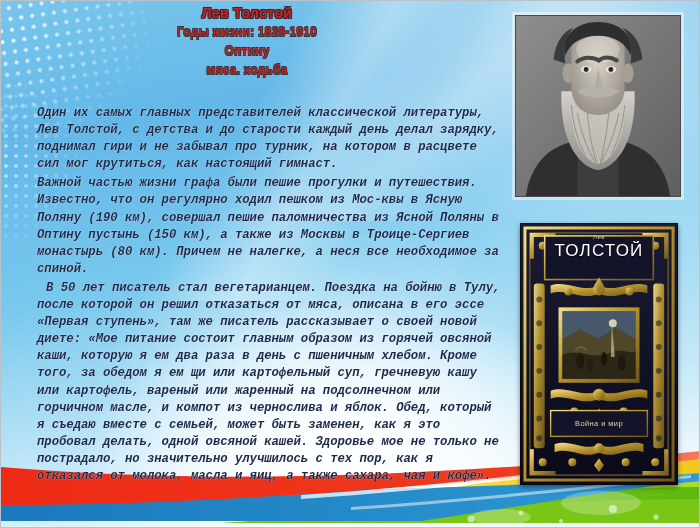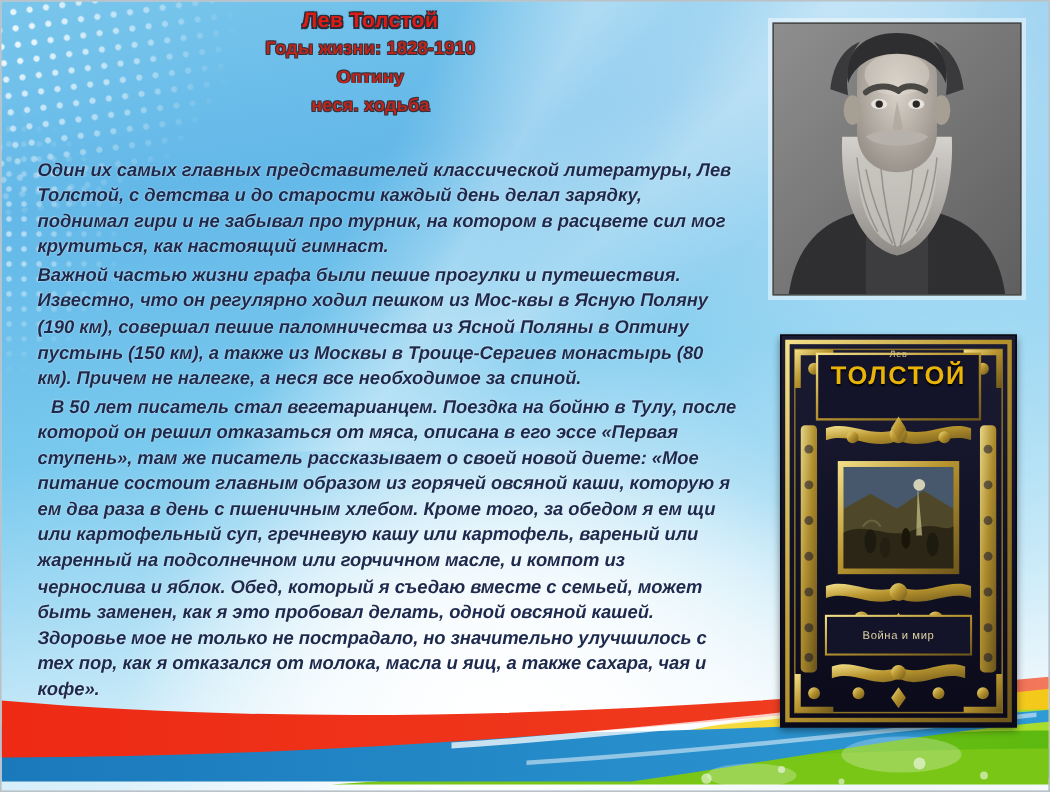--- a/index.html
+++ b/index.html
@@ -65,21 +65,21 @@
     line-height:20px;
   }
   .subline{
     font-size:12px;font-weight:bold;color:#c0251c;
     text-shadow:-0.6px -0.6px 0 #33333f,0.6px -0.6px 0 #33333f,-0.6px 0.6px 0 #33333f,0.6px 0.6px 0 #33333f;
     line-height:19px;letter-spacing:.2px;
   }
 
   
   .article{
-    position:absolute;left:24px;top:104px;width:466px;z-index:5;
+    position:absolute;left:36px;top:104px;width:466px;z-index:5;font-family:Liberation Mono, monospace;
   }
   .para{
     font-size:12.3px;line-height:17.1px;
     font-style:italic;font-weight:bold;
     color:#1d2a4d;
     text-align:left;
     margin:0 0 2px 0;
     text-shadow:0 0 1px rgba(255,255,255,.85);
     letter-spacing:-0.05px;
   }
@@ -100,21 +100,21 @@
     position:absolute;left:519px;top:222px;width:158px;height:262px;
     z-index:7;
     box-shadow:0 2px 5px rgba(0,0,0,.45);
     background:#0d0d20;
     border:1px solid #0a0a14;
     overflow:hidden;
   }
   .book svg{display:block;width:100%;height:100%;}
   .book-author,.book-title{
     position:absolute;left:0;width:100%;text-align:center;
-    color:#eab308;font-weight:bold;pointer-events:none;
+    color:#ffffff;font-weight:normal;pointer-events:none;
   }
   .book-author-sm{
     position:absolute;left:0;width:100%;text-align:center;top:10px;
     font-size:6px;color:#d8c98c;letter-spacing:.5px;
   }
   .book-author{top:17px;font-size:17px;letter-spacing:1.2px;
     text-shadow:0 1px 1px #000;}
   .book-title{top:195px;font-size:7.5px;color:#ded0a2;letter-spacing:.4px;font-weight:normal;}
 </style>
 </head>
@@ -125,21 +125,21 @@
   <div class="sheen"></div>
   <div class="sheen2"></div>
   <div class="halftone"></div>
   <div class="halftone2"></div>
   <div class="glow-bottom"></div>
 
   <div class="header">
     <div class="title">Лев Толстой</div>
     <div class="subline">Годы жизни: 1828-1910</div>
     <div class="subline">Оптину</div>
-    <div class="subline">неся. ходьба</div>
+    <div class="subline">мяса. ходьба</div>
   </div>
 
   <div class="article">
     <p class="para">Один их самых главных представителей классической литературы, Лев Толстой, с детства и до старости каждый день делал зарядку, поднимал гири и не забывал про турник, на котором в расцвете сил мог крутиться, как настоящий гимнаст.</p>
     <p class="para">Важной частью жизни графа были пешие прогулки и путешествия. Известно, что он регулярно ходил пешком из Мос-квы в Ясную Поляну (190 км), совершал пешие паломничества из Ясной Поляны в Оптину пустынь (150 км), а также из Москвы в Троице-Сергиев монастырь (80 км). Причем не налегке, а неся все необходимое за спиной.</p>
     <p class="para indent">В 50 лет писатель стал вегетарианцем. Поездка на бойню в Тулу, после которой он решил отказаться от мяса, описана в его эссе «Первая ступень», там же писатель рассказывает о своей новой диете: «Мое питание состоит главным образом из горячей овсяной каши, которую я ем два раза в день с пшеничным хлебом. Кроме того, за обедом я ем щи или картофельный суп, гречневую кашу или картофель, вареный или жаренный на подсолнечном или горчичном масле, и компот из чернослива и яблок. Обед, который я съедаю вместе с семьей, может быть заменен, как я это пробовал делать, одной овсяной кашей. Здоровье мое не только не пострадало, но значительно улучшилось с тех пор, как я отказался от молока, масла и яиц, а также сахара, чая и кофе».</p>
   </div>
 
   <div class="portrait">
     <svg viewBox="0 0 166 182" preserveAspectRatio="none">

